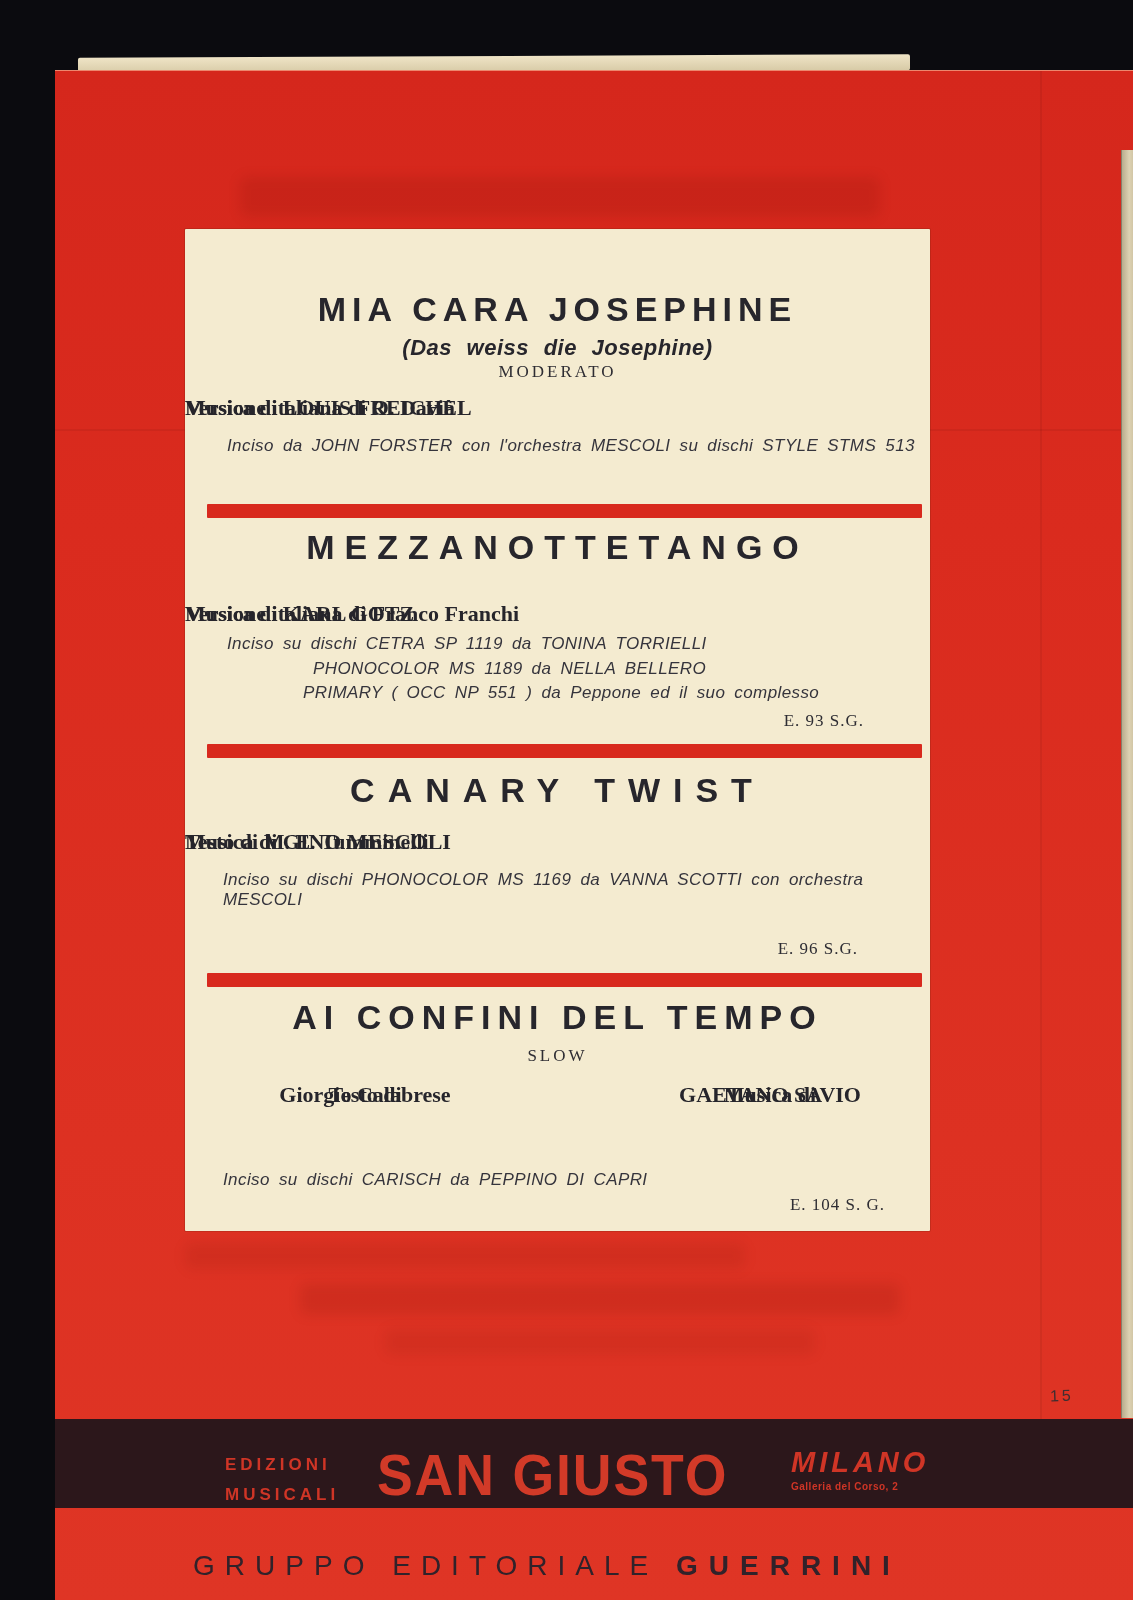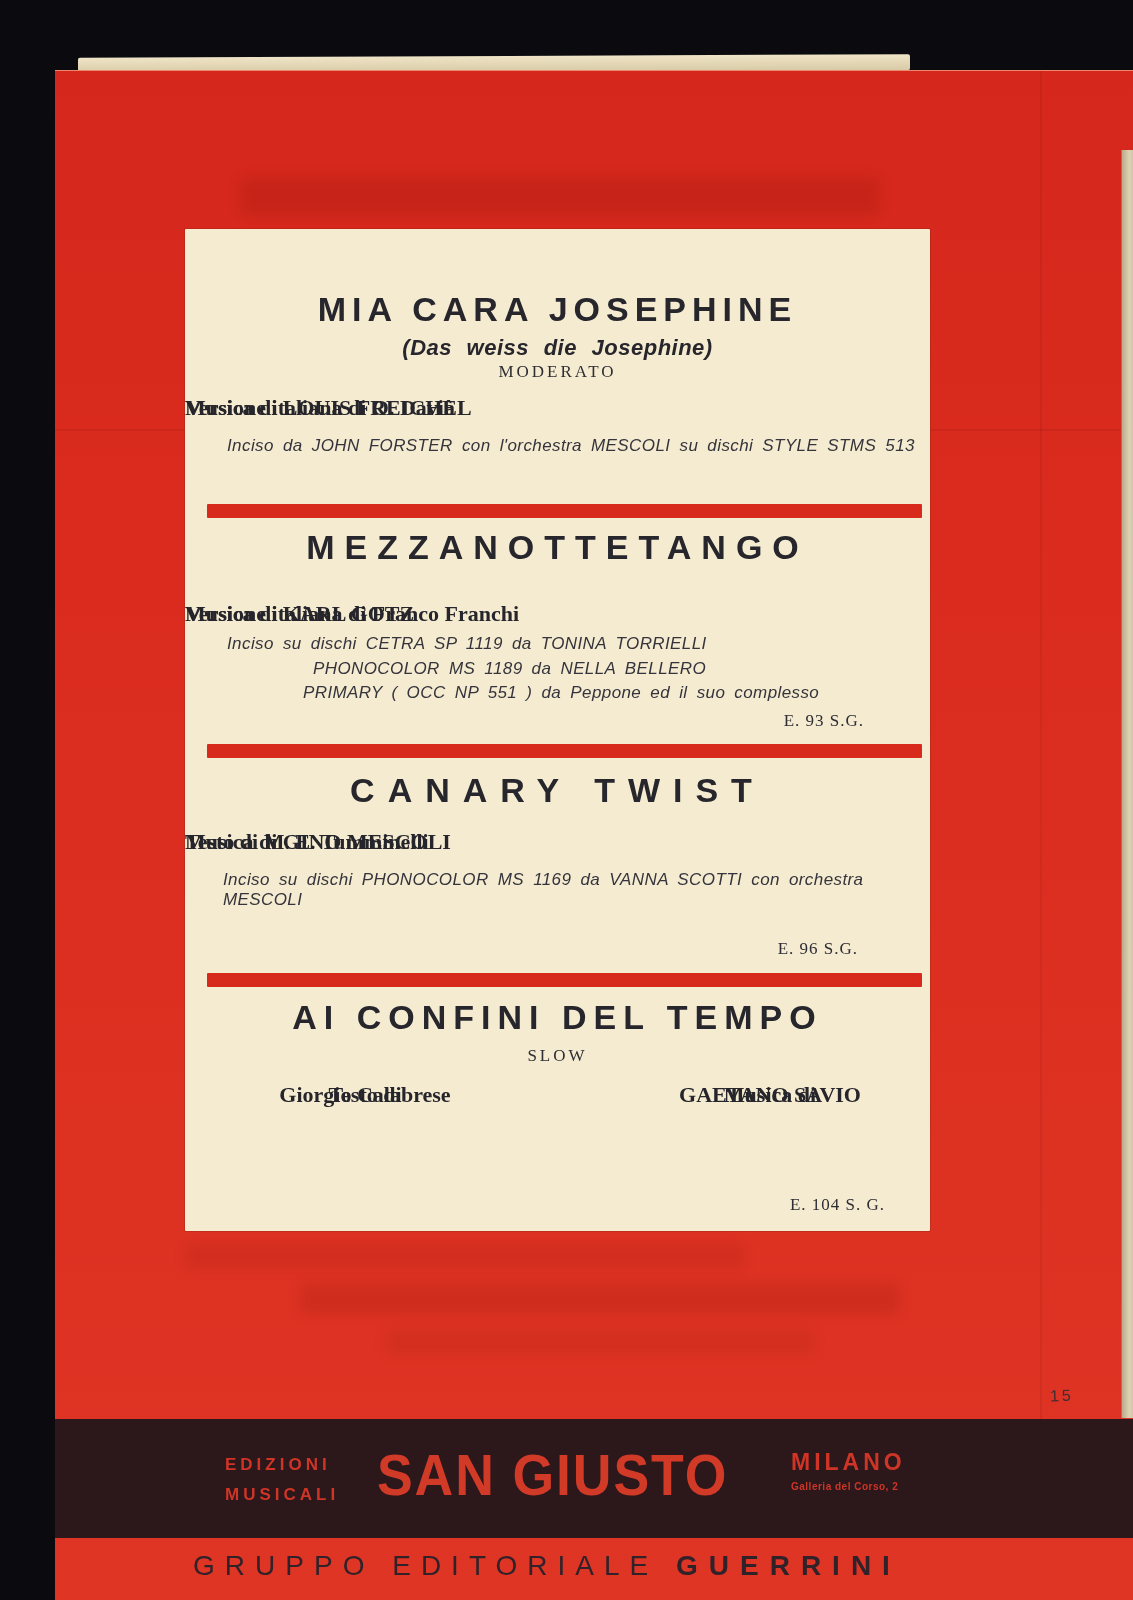--- a/index.html
+++ b/index.html
@@ -70,34 +70,34 @@
     font-family:"Liberation Serif",serif;color:#2e2d33;font-size:17px;
     letter-spacing:1px;text-align:right;line-height:20px;
   }
   .bar{left:22px;width:715px;height:14px;background:#d8291d;border-radius:1px;}
   .col{
     font-family:"Liberation Serif",serif;font-weight:700;color:#26252b;
     font-size:22px;line-height:31px;text-align:center;
   }
   
   .band{
-    position:absolute;left:0;top:1348px;width:100%;height:119px;
+    position:absolute;left:0;top:1348px;width:100%;height:89px;
     background:#2c171b;z-index:2;
   }
   .band-left{
     position:absolute;left:170px;top:31px;
     color:#cf3526;font-weight:700;font-size:17px;letter-spacing:4px;line-height:30px;
   }
   .band-name{
     position:absolute;left:322px;top:28px;
     color:#d23a28;font-weight:700;font-size:57px;line-height:57px;letter-spacing:2px;
     transform:scaleX(.94);transform-origin:left center;white-space:nowrap;
   }
   .band-city{position:absolute;left:736px;top:28px;color:#cf3526;}
-  .band-city .city{font-weight:700;font-size:23px;letter-spacing:4px;line-height:31px;}
+  .band-city .city{font-weight:700;font-size:29px;letter-spacing:4px;line-height:31px;font-style:italic;}
   .band-city .addr{font-weight:700;font-size:10px;letter-spacing:.5px;margin-top:3px;}
   .footer-line{
     position:absolute;left:52px;top:1478px;width:880px;
     text-align:center;color:#31222a;font-size:28px;line-height:34px;
     letter-spacing:10px;white-space:nowrap;z-index:2;
   }
   .footer-line .heavy{font-weight:700;letter-spacing:11px;}
   .page-num{
     position:absolute;left:995px;top:1316px;
     color:#402e31;font-size:16px;letter-spacing:3px;z-index:2;
@@ -156,20 +156,21 @@
     <div class="song-title t4" style="top:770px">AI CONFINI DEL TEMPO</div>
     <div class="tempo" style="top:817px">SLOW</div>
     <div class="col" style="top:850px;left:55px;width:250px">
       <div>Testo di</div>
       <div>Giorgio Calabrese</div>
     </div>
     <div class="col" style="top:850px;left:460px;width:250px">
       <div>Musica di</div>
       <div>GAETANO SAVIO</div>
     </div>
+    <div class="inciso" style="top:941px;padding-left:38px">Inciso su dischi CARISCH da PEPPINO DI CAPRI</div>
     <div class="ecode" style="top:966px;padding-right:45px">E. 104 S. G.</div>
   </div>
 
   <div class="page-num">15</div>
 
   <div class="band">
     <div class="band-left">
       <div>EDIZIONI</div>
       <div>MUSICALI</div>
     </div>

